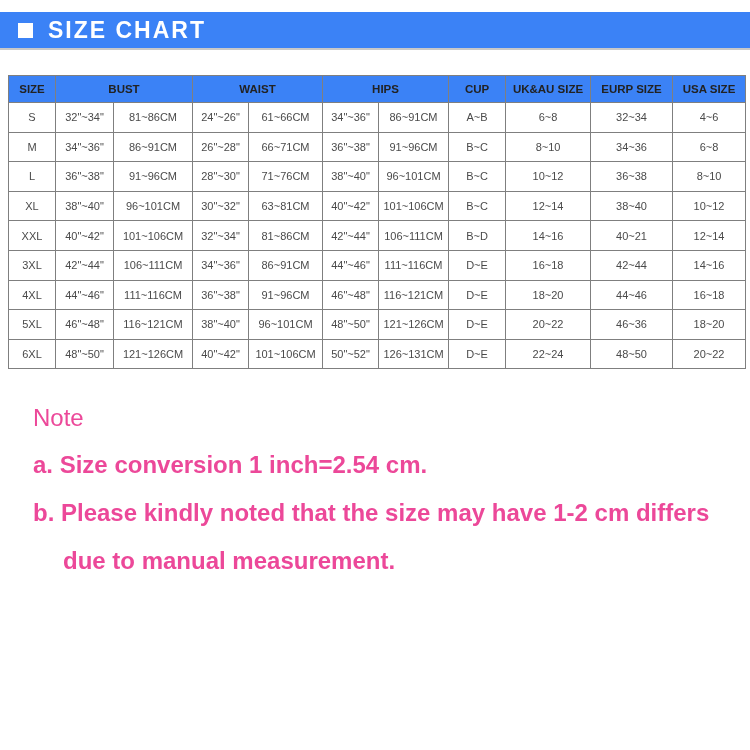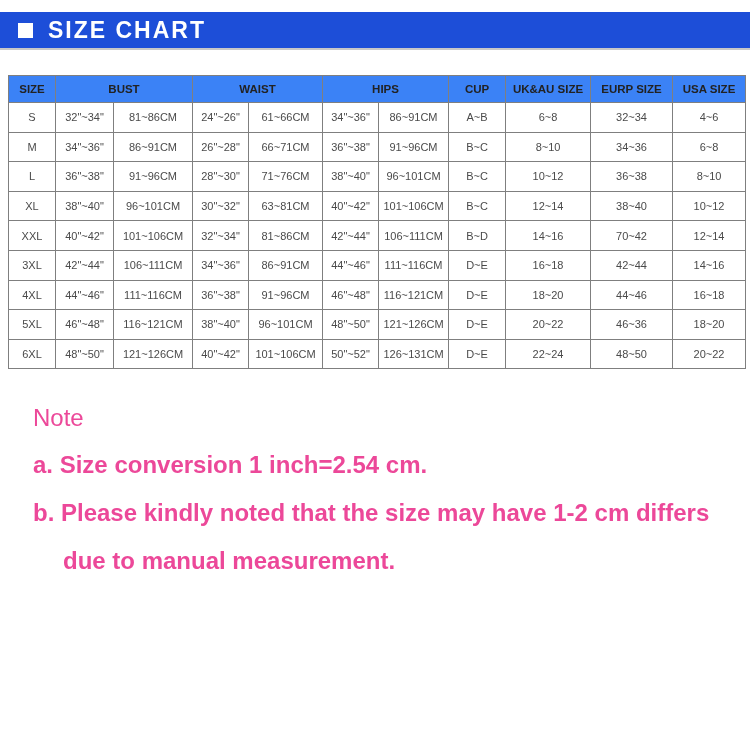--- a/index.html
+++ b/index.html
@@ -7,21 +7,21 @@
     width: 750px; height: 750px;
     background: #ffffff;
     font-family: "Liberation Sans", "DejaVu Sans", sans-serif;
     overflow: hidden;
   }
 
   
   .title-bar {
     margin-top: 12px;
     width: 750px; height: 38px;
-    background: #1d4ed8;
+    background: #3b82f6;
     display: flex;
     align-items: center;
     border-bottom: 2px solid #c8c8c8;
   }
   .title-square {
     width: 15px; height: 15px;
     background: #ffffff;
     margin-left: 18px;
     flex: 0 0 auto;
   }
@@ -173,21 +173,21 @@
       <tr>
         <td>XXL</td>
         <td>40"~42"</td>
         <td>101~106CM</td>
         <td>32"~34"</td>
         <td>81~86CM</td>
         <td>42"~44"</td>
         <td>106~111CM</td>
         <td>B~D</td>
         <td>14~16</td>
-        <td>70~42</td>
+        <td>40~21</td>
         <td>12~14</td>
       </tr>
       <tr>
         <td>3XL</td>
         <td>42"~44"</td>
         <td>106~111CM</td>
         <td>34"~36"</td>
         <td>86~91CM</td>
         <td>44"~46"</td>
         <td>111~116CM</td>

